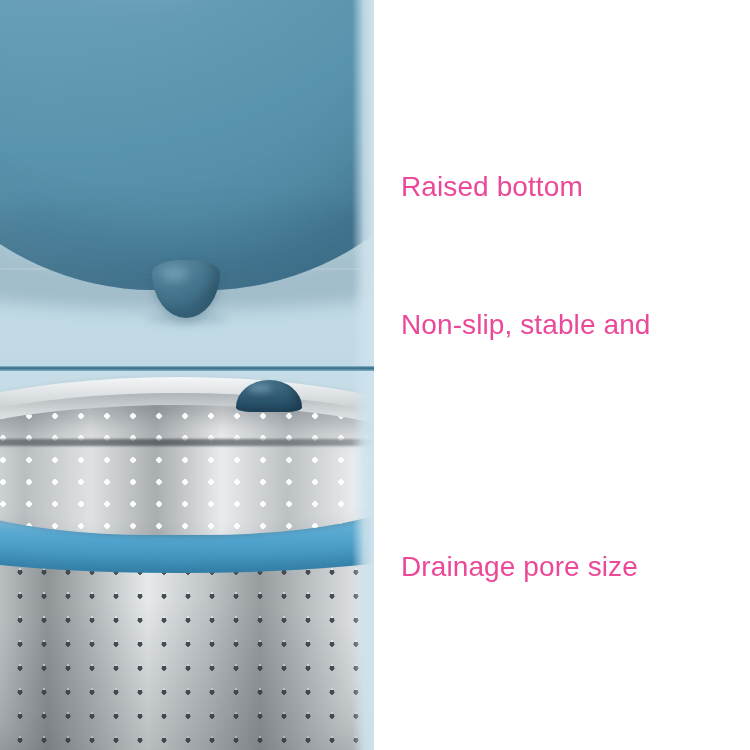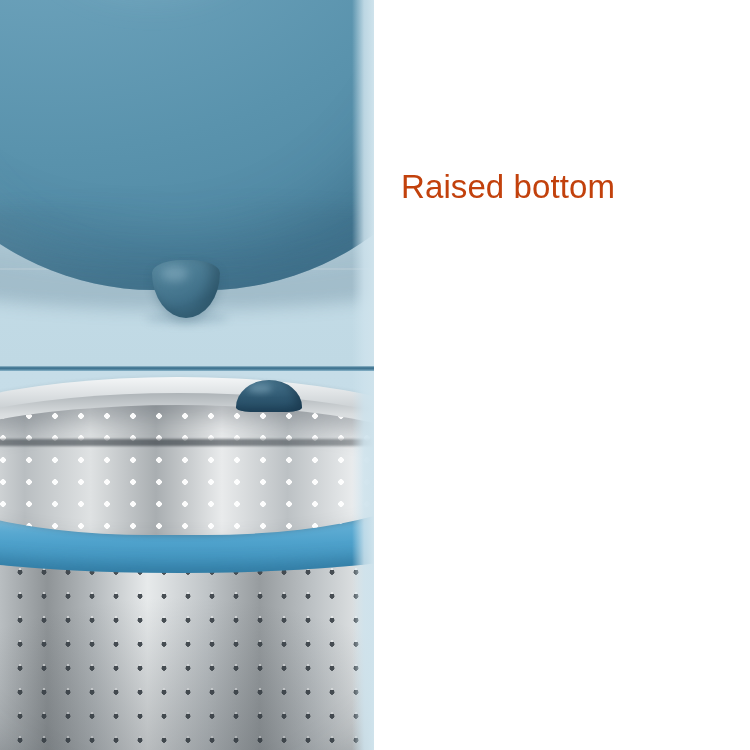--- a/index.html
+++ b/index.html
@@ -136,22 +136,22 @@
   #nub-hl{position:absolute;left:248px;top:13px;width:24px;height:9px;
       border-radius:50%;background:rgba(190,222,238,.30);filter:blur(3px);}
 
   #photo-bottom .rfade{position:absolute;right:0;top:0;width:22px;height:100%;
       background:linear-gradient(90deg,rgba(196,220,231,0) 0%,rgba(205,226,236,.85) 55%,#cfe3ec 100%);}
 
   
   .textcol{position:absolute;left:374px;width:376px;background:#ffffff;}
   #text-top{top:0;height:366px;}
   #text-bottom{top:371px;height:379px;}
-  .caption{position:absolute;left:27px;color:#c2410c;
-           font-size:33px;line-height:46px;font-weight:400;
+  .caption{position:absolute;left:27px;color:#ec4899;
+           font-size:28px;line-height:46px;font-weight:400;
            letter-spacing:.1px;white-space:pre;}
   #caption-top{top:72px;}
   #caption-bottom{top:452px;}
   .cline{display:block;}
 </style>
 </head>
 <body>
 
 <div class="page">
 
@@ -165,20 +165,21 @@
       <div id="bowl-lowshade"></div>
       <div id="foot-shadow"></div>
       <div id="bowl-foot"></div>
       <div id="foot-hl"></div>
       <div class="rfade"></div>
     </div>
 
     <div class="textcol" id="text-top">
       <div class="caption" id="caption-top">
         <span class="cline">Raised bottom</span>
+        <span class="cline">Non-slip, stable and</span>
         
         
         
       </div>
     </div>
   </div>
 
   <div id="divider"></div>
 
   <div class="panel" id="panel-bottom">
@@ -206,17 +207,18 @@
       <div id="nub-hl"></div>
 
       <div class="rfade"></div>
     </div>
 
     <div class="textcol" id="text-bottom">
     </div>
   </div>
 
   <div class="caption" id="caption-bottom" style="left:401px;">
+    <span class="cline">Drainage pore size</span>
     
     
   </div>
 
 </div>
 
 </body></html>

